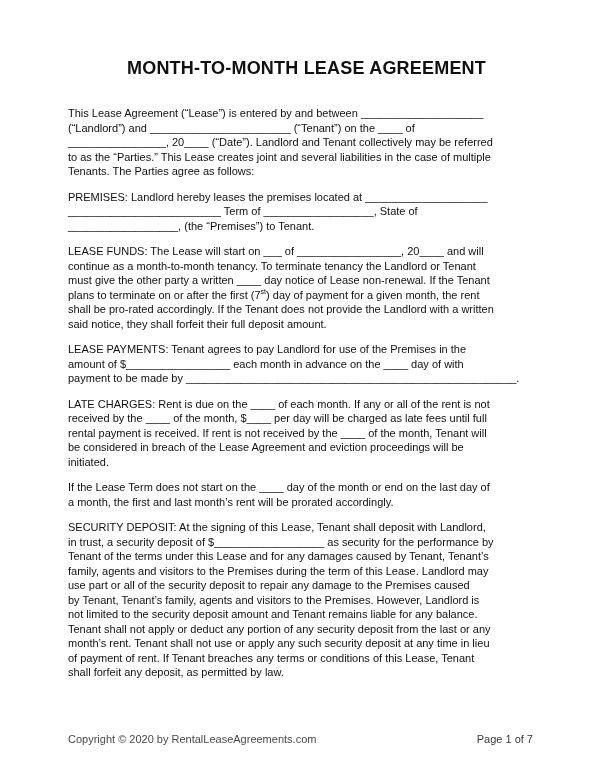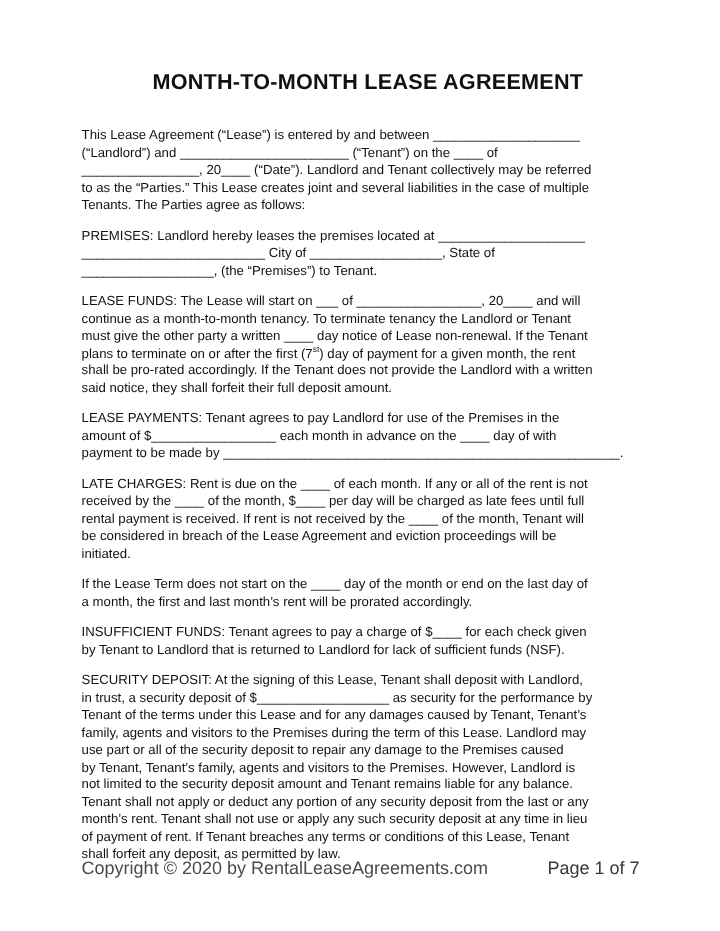--- a/index.html
+++ b/index.html
@@ -38,25 +38,25 @@
   }
   sup.ordinal {
     font-size: 7px;
     line-height: 0;
     vertical-align: super;
   }
   .footer {
     position: absolute;
     left: 68px;
     right: 67px;
-    bottom: 46px;
+    bottom: 31px;
     display: flex;
     justify-content: space-between;
     align-items: center;
-    font-size: 15px;
+    font-size: 11px;
     line-height: 12px;
     color: #4a4a4a;
   }
   .footer .page-num {
     color: #383838;
   }
 </style>
 </head>
 <body>
 
@@ -64,21 +64,21 @@
 
   <h1 class="doc-title">MONTH-TO-MONTH LEASE AGREEMENT</h1>
 
   <p class="para"><span>This Lease Agreement (“Lease”) is entered by and between ____________________
 (“Landlord”) and _______________________ (“Tenant”) on the ____ of
 ________________, 20____ (“Date”). Landlord and Tenant collectively may be referred
 to as the “Parties.” This Lease creates joint and several liabilities in the case of multiple
 Tenants. The Parties agree as follows:</span></p>
 
   <p class="para"><strong>PREMISES</strong><span>: Landlord hereby leases the premises located at ____________________
-_________________________ City of __________________, State of
+_________________________ Term of __________________, State of
 __________________, (the “Premises”) to Tenant.</span></p>
 
   <p class="para"><strong>LEASE FUNDS</strong><span>: The Lease will start on ___ of _________________, 20____ and will
 continue as a month-to-month tenancy. To terminate tenancy the Landlord or Tenant
 must give the other party a written ____ day notice of Lease non-renewal. If the Tenant
 plans to terminate on or after the first (7</span><sup class="ordinal">st</sup><span>) day of payment for a given month, the rent
 shall be pro-rated accordingly. If the Tenant does not provide the Landlord with a written
 said notice, they shall forfeit their full deposit amount.</span></p>
 
   <p class="para"><strong>LEASE PAYMENTS</strong><span>: Tenant agrees to pay Landlord for use of the Premises in the
@@ -87,22 +87,20 @@
 
   <p class="para"><strong>LATE CHARGES</strong><span>: Rent is due on the ____ of each month. If any or all of the rent is not
 received by the ____ of the month, $____ per day will be charged as late fees until full
 rental payment is received. If rent is not received by the ____ of the month, Tenant will
 be considered in breach of the Lease Agreement and eviction proceedings will be
 initiated.</span></p>
 
   <p class="para"><span>If the Lease Term does not start on the ____ day of the month or end on the last day of
 a month, the first and last month’s rent will be prorated accordingly.</span></p>
 
-  <p class="para"><strong>INSUFFICIENT FUNDS</strong><span>: Tenant agrees to pay a charge of $____ for each check given
-by Tenant to Landlord that is returned to Landlord for lack of sufficient funds (NSF).</span></p>
 
   <p class="para"><strong>SECURITY DEPOSIT</strong><span>: At the signing of this Lease, Tenant shall deposit with Landlord,
 in trust, a security deposit of $__________________ as security for the performance by
 Tenant of the terms under this Lease and for any damages caused by Tenant, Tenant’s
 family, agents and visitors to the Premises during the term of this Lease. Landlord may
 use part or all of the security deposit to repair any damage to the Premises caused
 by Tenant, Tenant’s family, agents and visitors to the Premises. However, Landlord is
 not limited to the security deposit amount and Tenant remains liable for any balance.
 Tenant shall not apply or deduct any portion of any security deposit from the last or any
 month’s rent. Tenant shall not use or apply any such security deposit at any time in lieu

